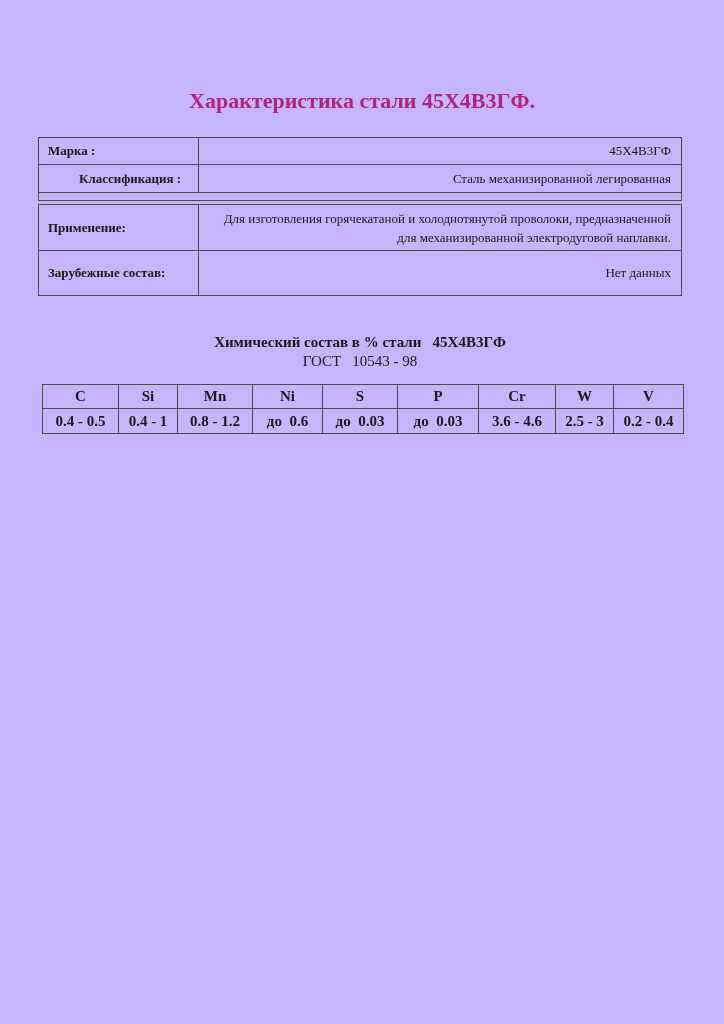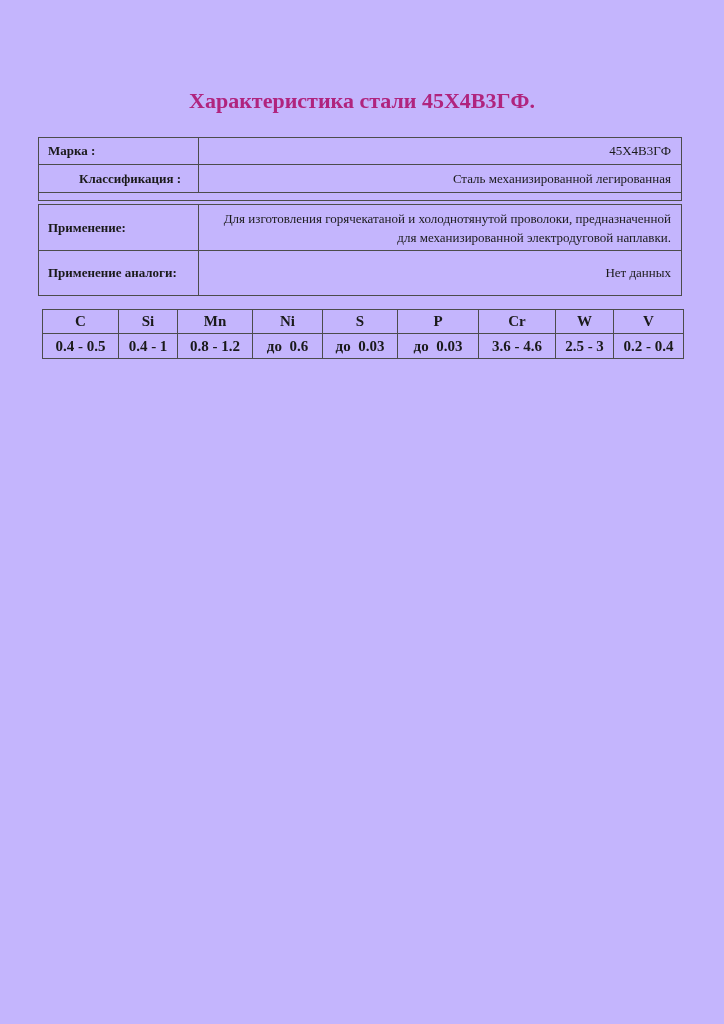--- a/index.html
+++ b/index.html
@@ -109,26 +109,30 @@
       </tbody>
     </table>
 
     <table class="info-table tbl-b">
       <tbody>
         <tr class="row-b1">
           <td class="lbl">Применение:</td>
           <td class="val val-apply">Для изготовления горячекатаной и холоднотянутой проволоки, предназначенной для механизированной электродуговой наплавки.</td>
         </tr>
         <tr class="row-b2">
-          <td class="lbl">Применение аналоги:</td>
+          <td class="lbl">Зарубежные состав:</td>
           <td class="val val-analog">Нет данных</td>
         </tr>
       </tbody>
     </table>
 
+    <div class="chem-head">
+      <div class="chem-title">Химический состав в % стали&nbsp;&nbsp;&nbsp;45Х4В3ГФ</div>
+      <div class="chem-standard">ГОСТ&nbsp;&nbsp;&nbsp;10543 - 98</div>
+    </div>
 
     <table class="chem-table">
       <colgroup>
         <col style="width:76px">
           <col style="width:59px">
           <col style="width:75px">
         <col style="width:70px">
           <col style="width:75px">
           <col style="width:81px">
         <col style="width:77px">

